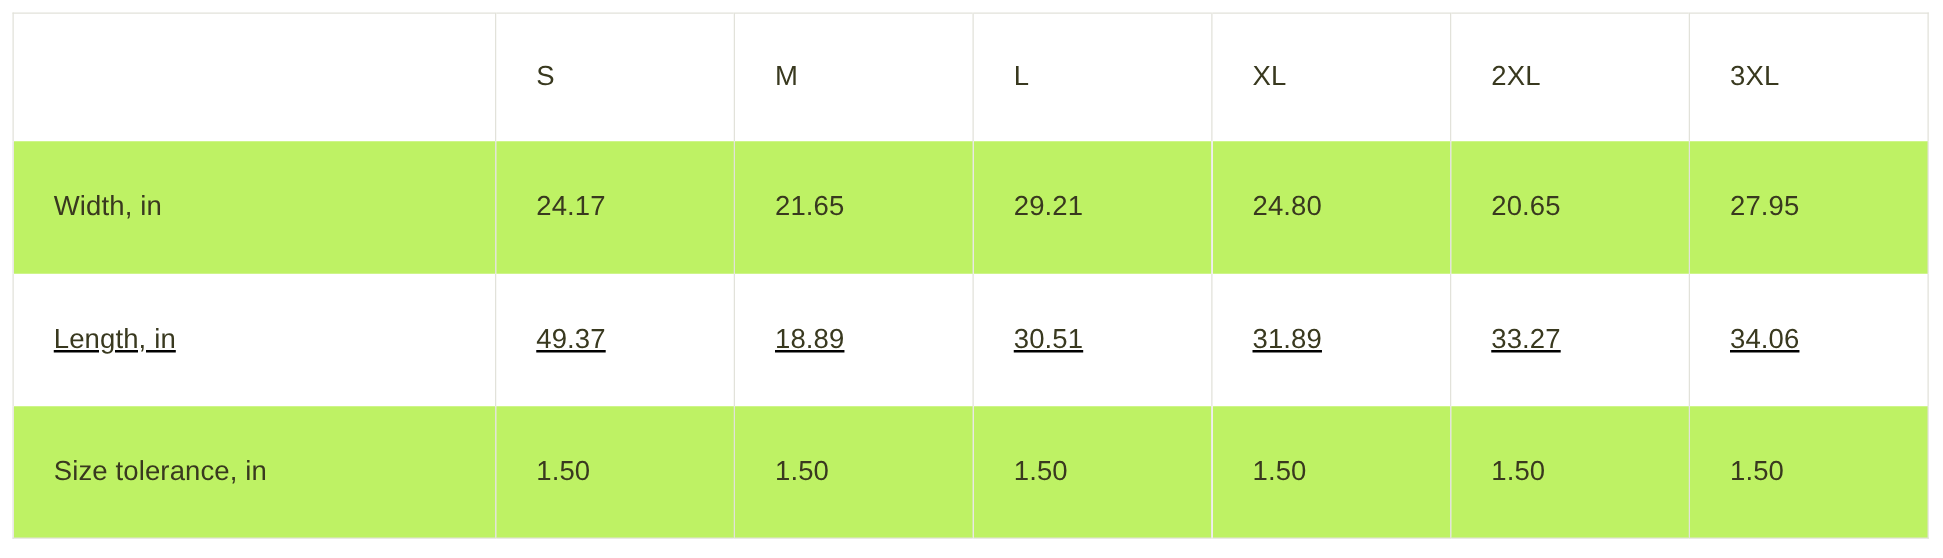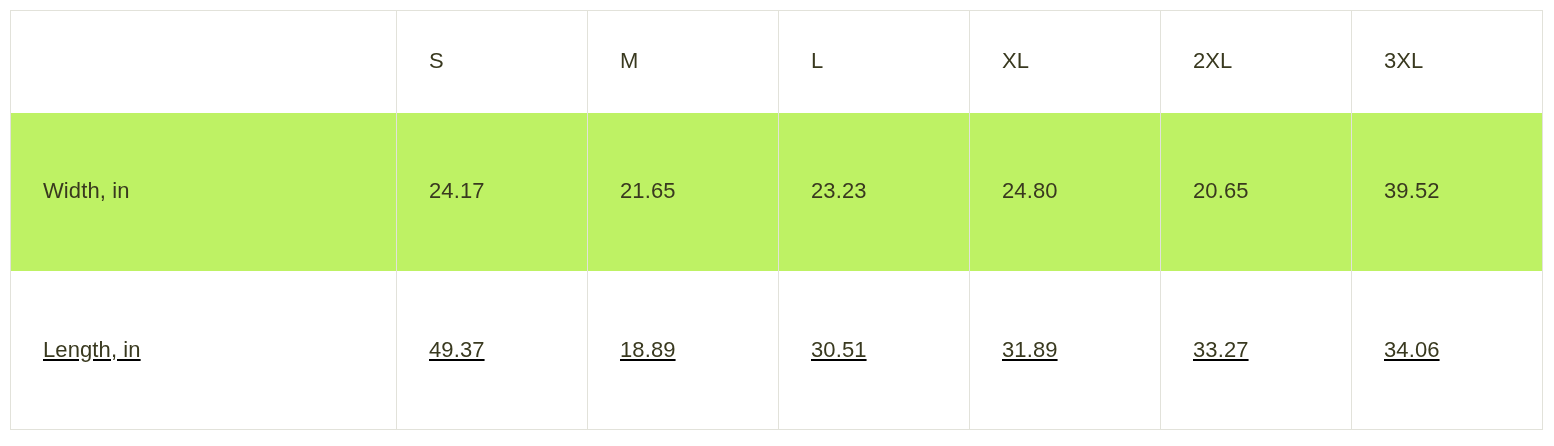--- a/index.html
+++ b/index.html
@@ -81,29 +81,38 @@
         <th>XL</th>
         <th>2XL</th>
         <th>3XL</th>
       </tr>
     </thead>
     <tbody>
       <tr class="row-shaded">
         <td>Width, in</td>
         <td>24.17</td>
         <td>21.65</td>
-        <td>23.23</td>
+        <td>29.21</td>
         <td>24.80</td>
         <td>20.65</td>
-        <td>39.52</td>
+        <td>27.95</td>
       </tr>
       <tr class="row-plain">
         <td>Length, in</td>
         <td>49.37</td>
         <td>18.89</td>
         <td>30.51</td>
         <td>31.89</td>
         <td>33.27</td>
         <td>34.06</td>
       </tr>
+      <tr class="row-shaded">
+        <td>Size tolerance, in</td>
+        <td>1.50</td>
+        <td>1.50</td>
+        <td>1.50</td>
+        <td>1.50</td>
+        <td>1.50</td>
+        <td>1.50</td>
+      </tr>
     </tbody>
   </table>
 </div>
 
 </body></html>

